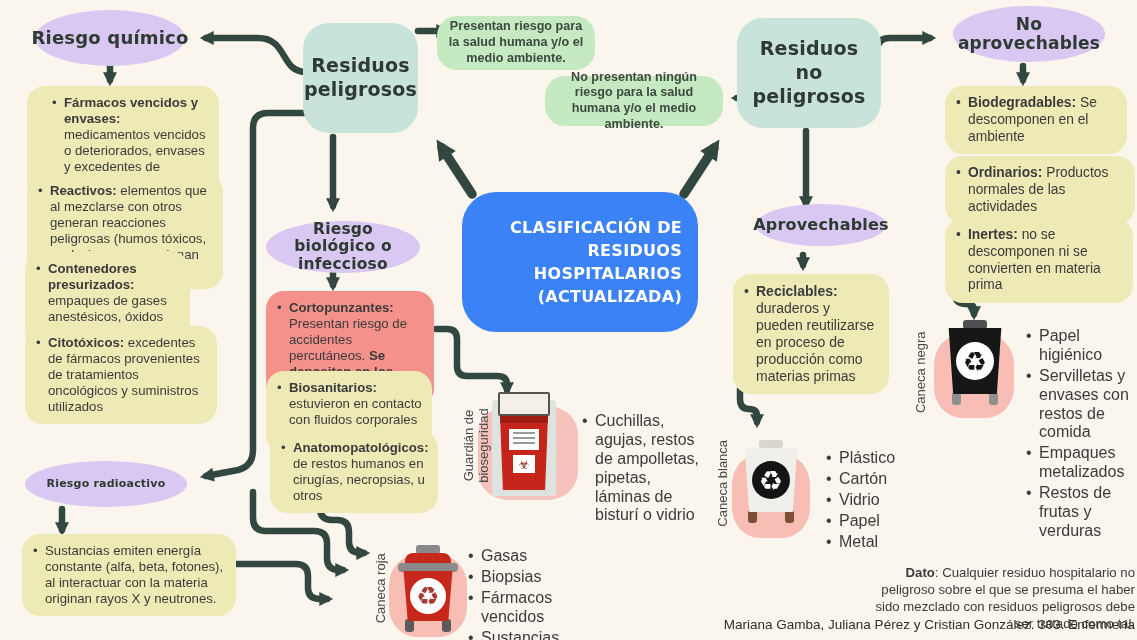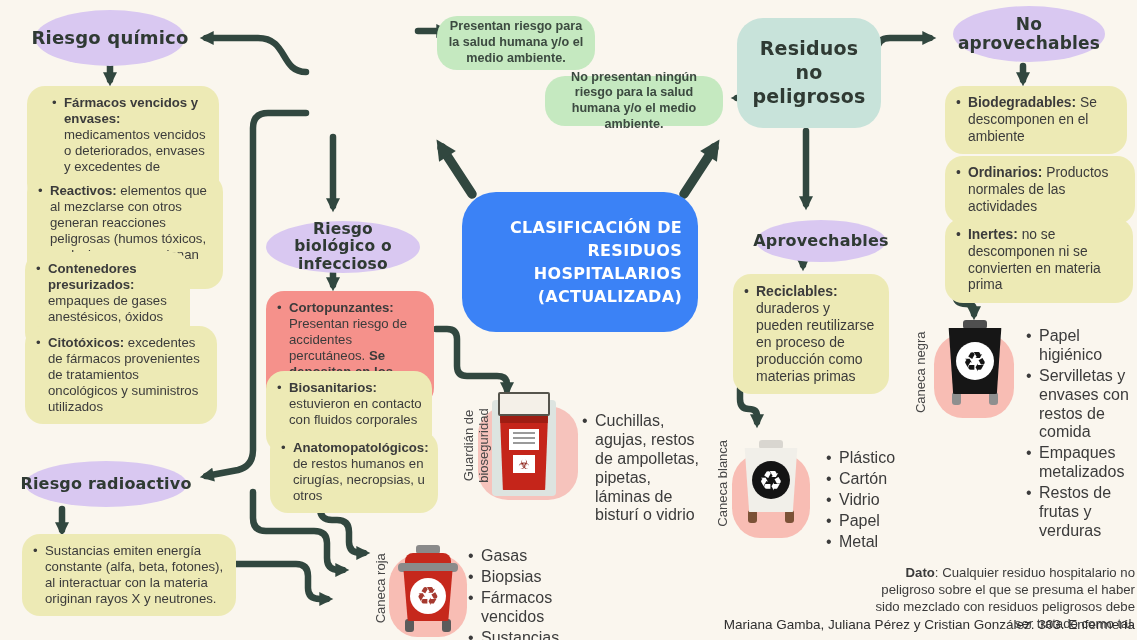--- a/index.html
+++ b/index.html
@@ -103,20 +103,21 @@
       <path d="M62,509 V530" marker-end="url(#ah)"></path>
       <path d="M472,194 L442,148" stroke-width="9.5" marker-end="url(#ah2)"></path>
       <path d="M684,194 L714,148" stroke-width="9.5" marker-end="url(#ah2)"></path>
     </g>
   </svg>
 
   <div class="node central" style="left:462px;top:192px;width:236px;height:140px">CLASIFICACIÓN DE RESIDUOS HOSPITALARIOS (ACTUALIZADA)</div>
 
   <div class="node ellipse script" style="left:35px;top:10px;width:150px;height:56px;font-size:18px;white-space:nowrap">Riesgo químico</div>
 
+  <div class="node tealbox script" style="left:303px;top:23px;width:115px;height:110px;font-size:19px">Residuos peligrosos</div>
 
   <div class="node greennote" style="left:437px;top:16px;width:158px;height:54px">Presentan riesgo para la salud humana y/o el medio ambiente.</div>
 
   <div class="node greennote" style="left:545px;top:76px;width:178px;height:50px">No presentan ningún riesgo para la salud humana y/o el medio ambiente.</div>
 
   <div class="node tealbox script" style="left:737px;top:18px;width:144px;height:110px;font-size:19px">Residuos no peligrosos</div>
 
   <div class="node ybox" style="left:27px;top:86px;width:192px;padding-left:24px;">
     <ul>
         <li><b>Fármacos vencidos y envases:</b><span> medicamentos vencidos o deteriorados, envases y excedentes de sustancias</span></li>
@@ -149,21 +150,21 @@
     <ul>
         <li><b>Biosanitarios:</b><span> estuvieron en contacto con fluidos corporales o materia orgánica.</span></li>
       </ul>
   </div>
   <div class="node ybox" style="left:270px;top:431px;width:168px;">
     <ul>
         <li><b>Anatomopatológicos:</b><span> de restos humanos en cirugías, necropsias, u otros</span></li>
       </ul>
   </div>
 
-  <div class="node ellipse script" style="left:25px;top:461px;width:162px;height:46px;font-size:16px;white-space:nowrap">Riesgo radioactivo</div>
+  <div class="node ellipse script" style="left:25px;top:461px;width:162px;height:46px;font-size:11px;white-space:nowrap">Riesgo radioactivo</div>
   <div class="node ybox" style="left:22px;top:534px;width:214px;">
     <ul>
         <li><span>Sustancias emiten energía constante (alfa, beta, fotones), al interactuar con la materia originan rayos X y neutrones.</span></li>
       </ul>
   </div>
 
   <div class="node ybox" style="left:945px;top:86px;width:182px;font-size:13.8px">
     <ul>
         <li><b>Biodegradables:</b><span> Se descomponen en el ambiente</span></li>
       </ul>
@@ -174,21 +175,21 @@
     <ul>
         <li><b>Ordinarios:</b><span> Productos normales de las actividades</span></li>
       </ul>
   </div>
   <div class="node ybox" style="left:945px;top:218px;width:188px;font-size:13.8px">
     <ul>
         <li><b>Inertes:</b><span> no se descomponen ni se convierten en materia prima</span></li>
       </ul>
   </div>
 
-  <div class="node ellipse script" style="left:756px;top:220px;width:130px;height:42px;font-size:16px;white-space:nowrap">Aprovechables</div>
+  <div class="node ellipse script" style="left:756px;top:204px;width:130px;height:42px;font-size:16px;white-space:nowrap">Aprovechables</div>
 
   <div class="node ybox" style="left:733px;top:274px;width:156px;font-size:14px">
     <ul>
         <li><b>Reciclables:</b><span> duraderos y pueden reutilizarse en proceso de producción como materias primas</span></li>
       </ul>
   </div>
 
   <div class="guardian">
     <div class="gblob"></div>
     <div class="gback"></div>

